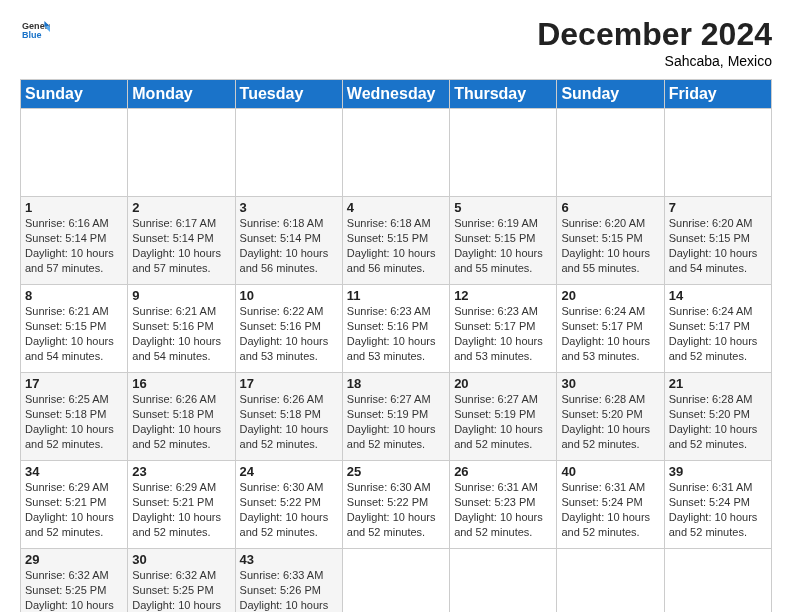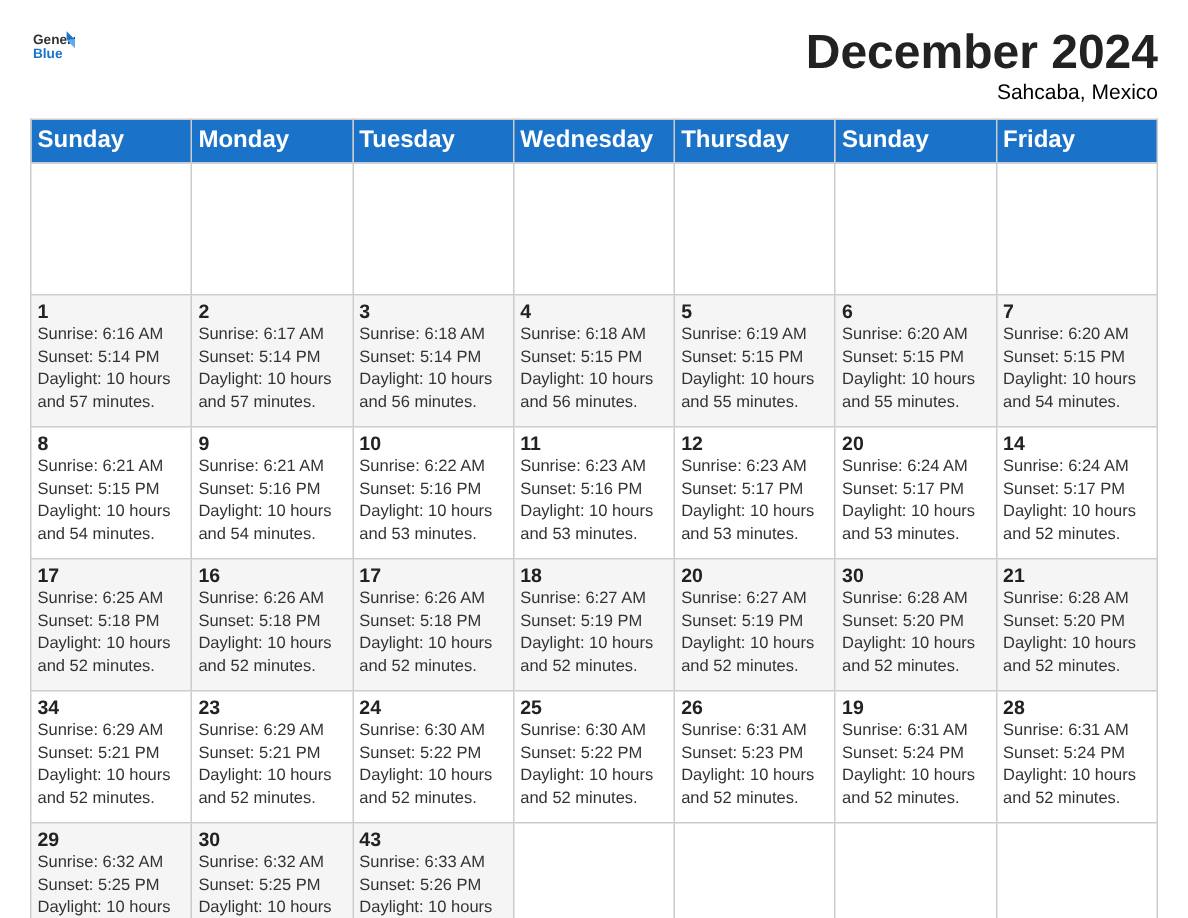--- a/index.html
+++ b/index.html
@@ -338,29 +338,29 @@
       </td>
           <td>
         <span class="day-num">26</span>
         <div class="cell-text">
           Sunrise: 6:31 AM<br>
           Sunset: 5:23 PM<br>
           Daylight: 10 hours and 52 minutes.
         </div>
       </td>
           <td>
-        <span class="day-num">19</span>
+        <span class="day-num">40</span>
         <div class="cell-text">
           Sunrise: 6:31 AM<br>
           Sunset: 5:24 PM<br>
           Daylight: 10 hours and 52 minutes.
         </div>
       </td>
           <td>
-        <span class="day-num">28</span>
+        <span class="day-num">39</span>
         <div class="cell-text">
           Sunrise: 6:31 AM<br>
           Sunset: 5:24 PM<br>
           Daylight: 10 hours and 52 minutes.
         </div>
       </td>
         </tr>
         <tr>
           <td>
         <span class="day-num">29</span>

